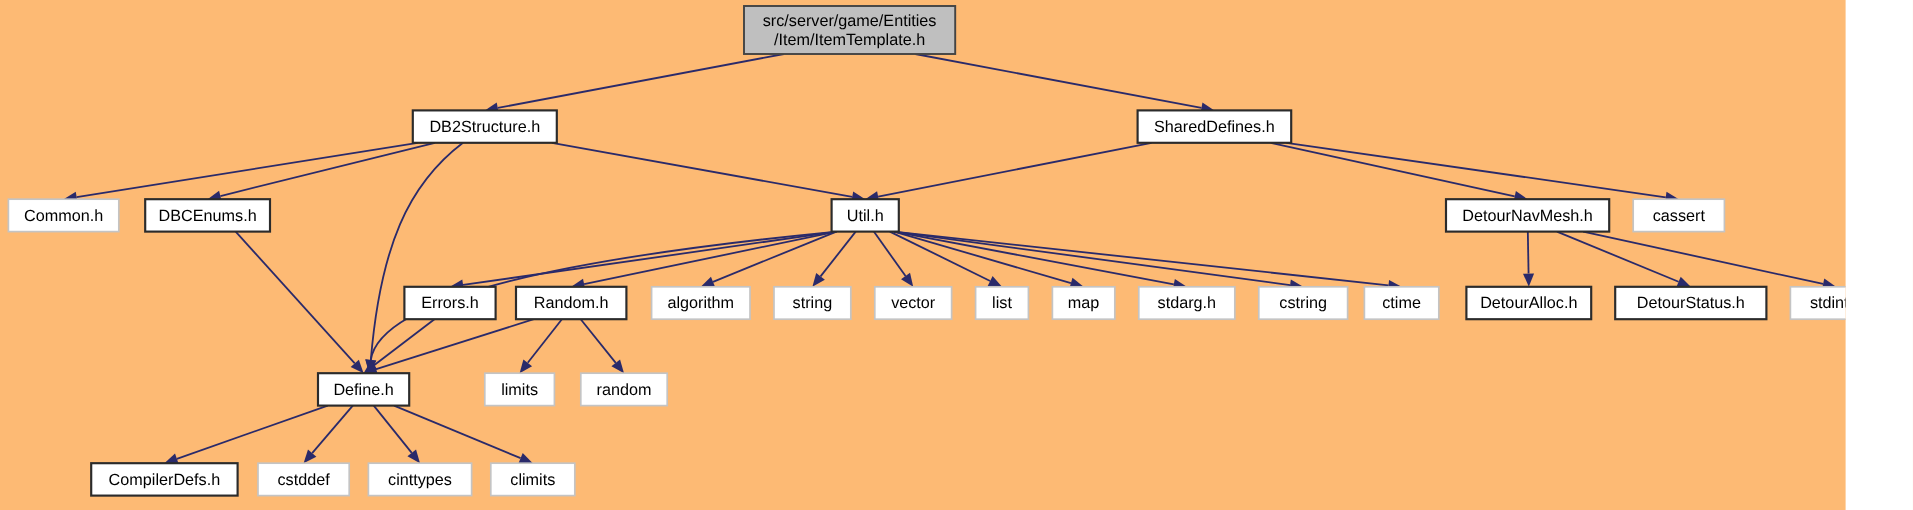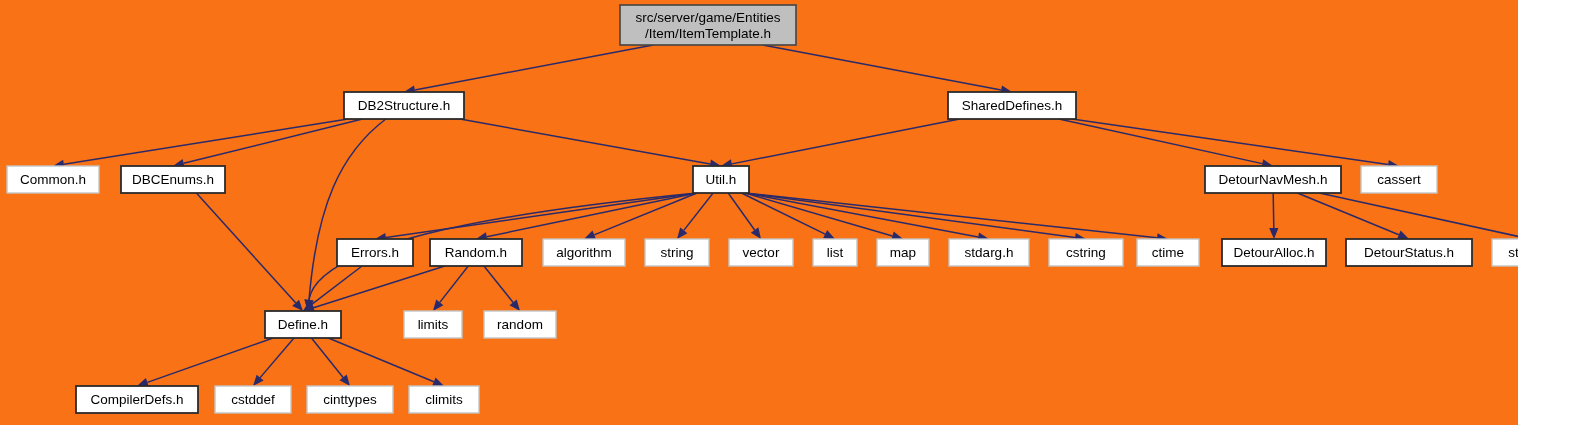--- a/index.html
+++ b/index.html
@@ -1,17 +1,17 @@
 <!DOCTYPE html>
 <html><head>
 <meta charset="utf-8">
 <style>
   html,body{margin:0;padding:0;background:#ffffff;}
   body{font-family:"Liberation Sans","DejaVu Sans",sans-serif;}
-  #graph-wrap{position:relative;width:1518px;height:425px;overflow:hidden;background:#f97316;}
+  #graph-wrap{position:relative;width:1518px;height:425px;overflow:hidden;background:#fdba74;padding-left:20px;}
   svg#graph{position:absolute;left:0;top:0;width:1594px;height:425px;display:block;}
   .node-label{font-size:13.5px;fill:#000;text-anchor:middle;dominant-baseline:middle;}
   .node-box{stroke-width:1.4px;}
   .node-box.solid{stroke:#2b2b2b;fill:#ffffff;stroke-width:1.8px;}
   .node-box.light{stroke:#c4c4c4;fill:#ffffff;stroke-width:1.4px;}
   .node-box.root{stroke:#444444;fill:#bfbfbf;stroke-width:1.6px;}
   .edge{fill:none;stroke:#2a2a6a;stroke-width:1.5px;}
   .arrowhead{fill:#2a2a6a;stroke:none;}
 </style>
 </head>

